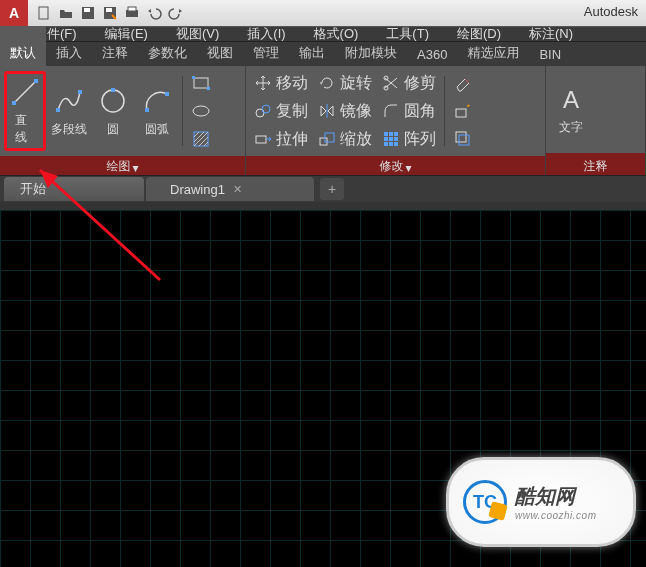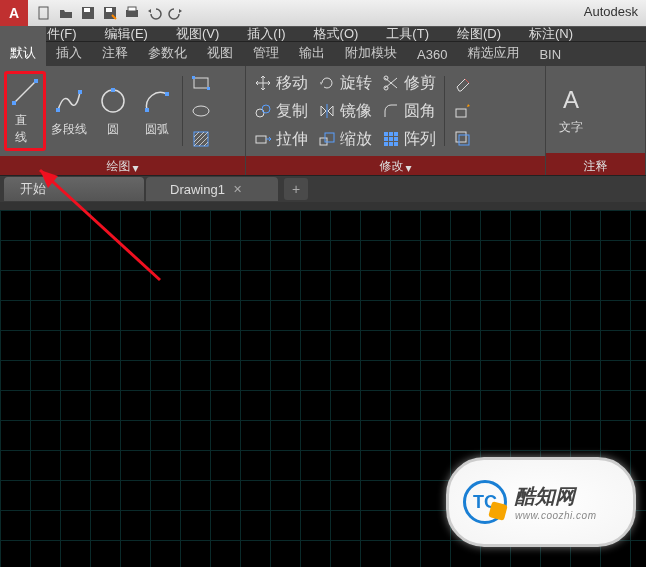--- a/index.html
+++ b/index.html
@@ -34,21 +34,21 @@
 .col { display: flex; flex-direction: column; gap: 2px; }
 .smbtn { width: 28px; height: 26px; display: flex; align-items: center; justify-content: center; cursor: pointer; }
 .rowbtn { height: 26px; display: flex; align-items: center; gap: 4px; color: #ddd; font-size: 16px; padding: 0 4px; cursor: pointer; }
 
 .sep { width: 1px; background: #404040; margin: 6px 2px; align-self: stretch; }
 
 
 .doctabs { height: 26px; background: #3a3a3a; display: flex; align-items: center; padding-left: 4px; gap: 0; }
 .dtab { height: 24px; padding: 0 24px; background: #555; color: #ddd; font-size: 13px; display: flex; align-items: center; border-radius: 4px 4px 0 0; margin-right: 2px; position: relative; }
 .dtab.start { background: linear-gradient(#666,#555); width: 140px; padding: 0 16px; }
-.dtab.drawing { width: 132px; }
+.dtab.drawing { width: 168px; }
 .dtab .close { margin-left: 8px; font-size: 11px; color: #aaa; }
 .addtab { width: 24px; height: 22px; background: #4a4a4a; color: #aaa; display: flex; align-items: center; justify-content: center; border-radius: 3px; margin-left: 4px; font-size: 14px; }
 
 
 .canvas { position: absolute; top: 210px; left: 0; right: 0; bottom: 0; background: #000; }
 .grid { position: absolute; inset: 0;
   background-image:
     linear-gradient(#0a2a2a 1px, transparent 1px),
     linear-gradient(90deg, #0a2a2a 1px, transparent 1px);
   background-size: 30px 30px;

